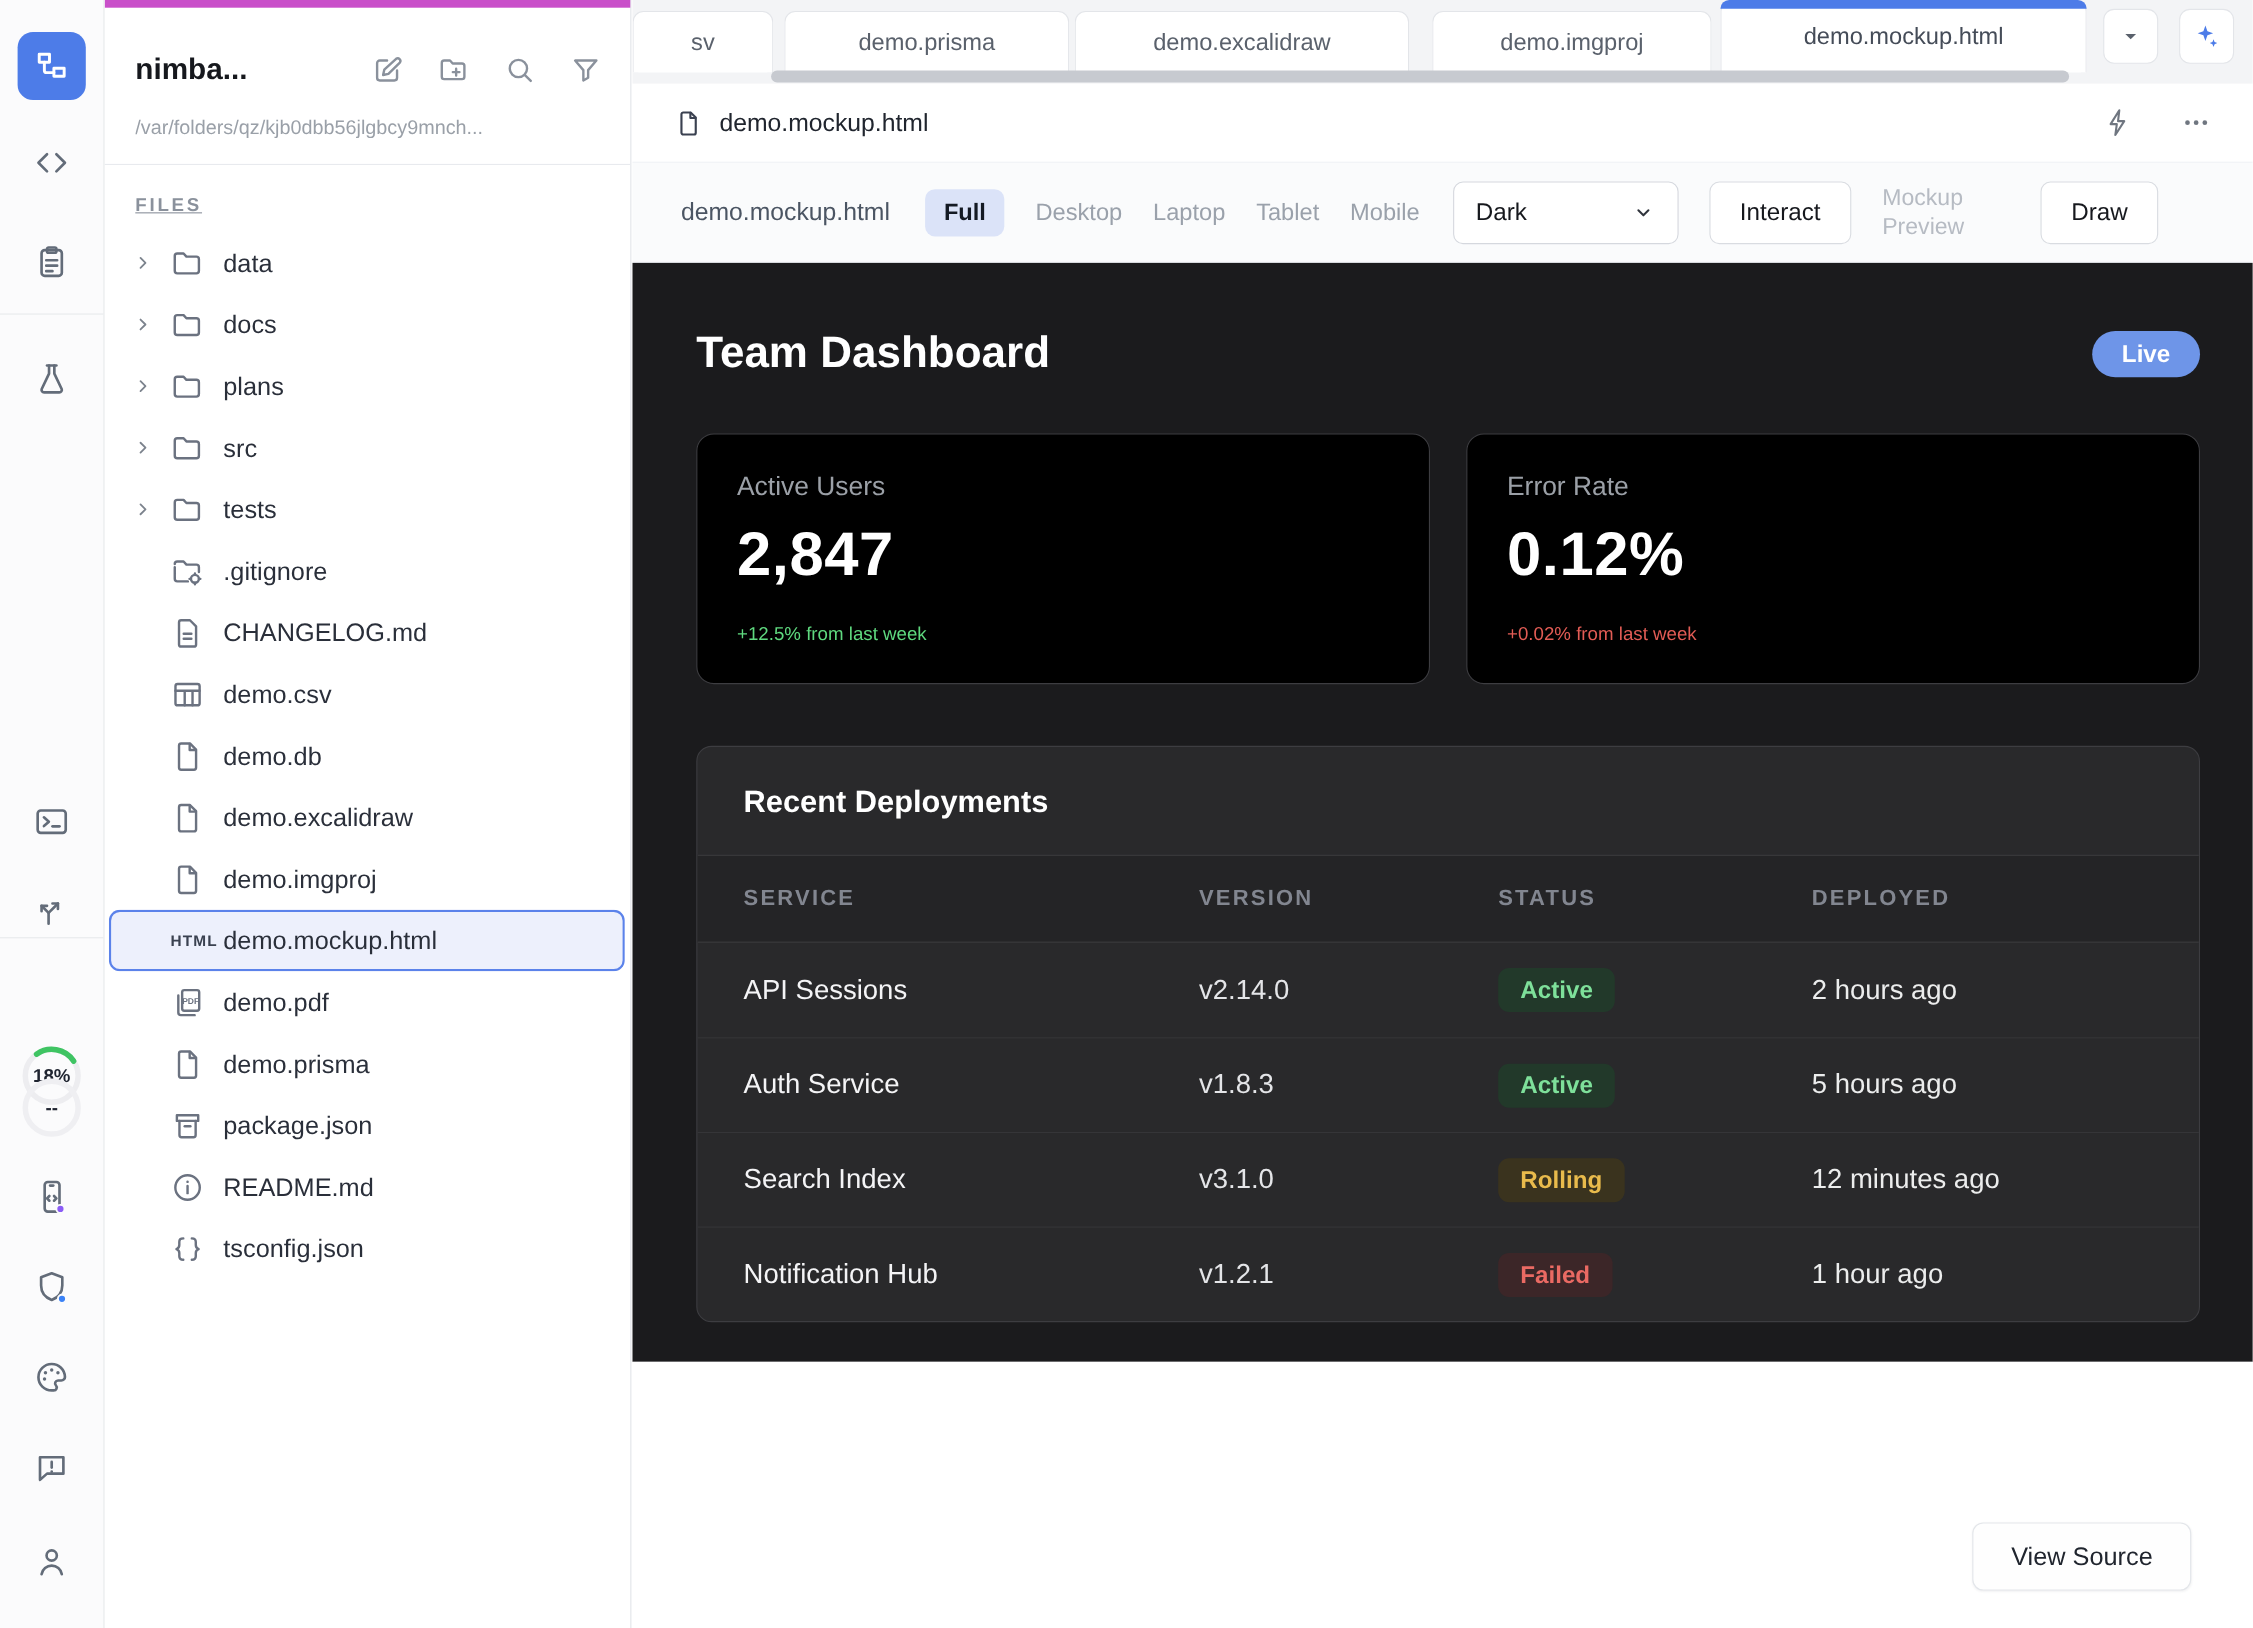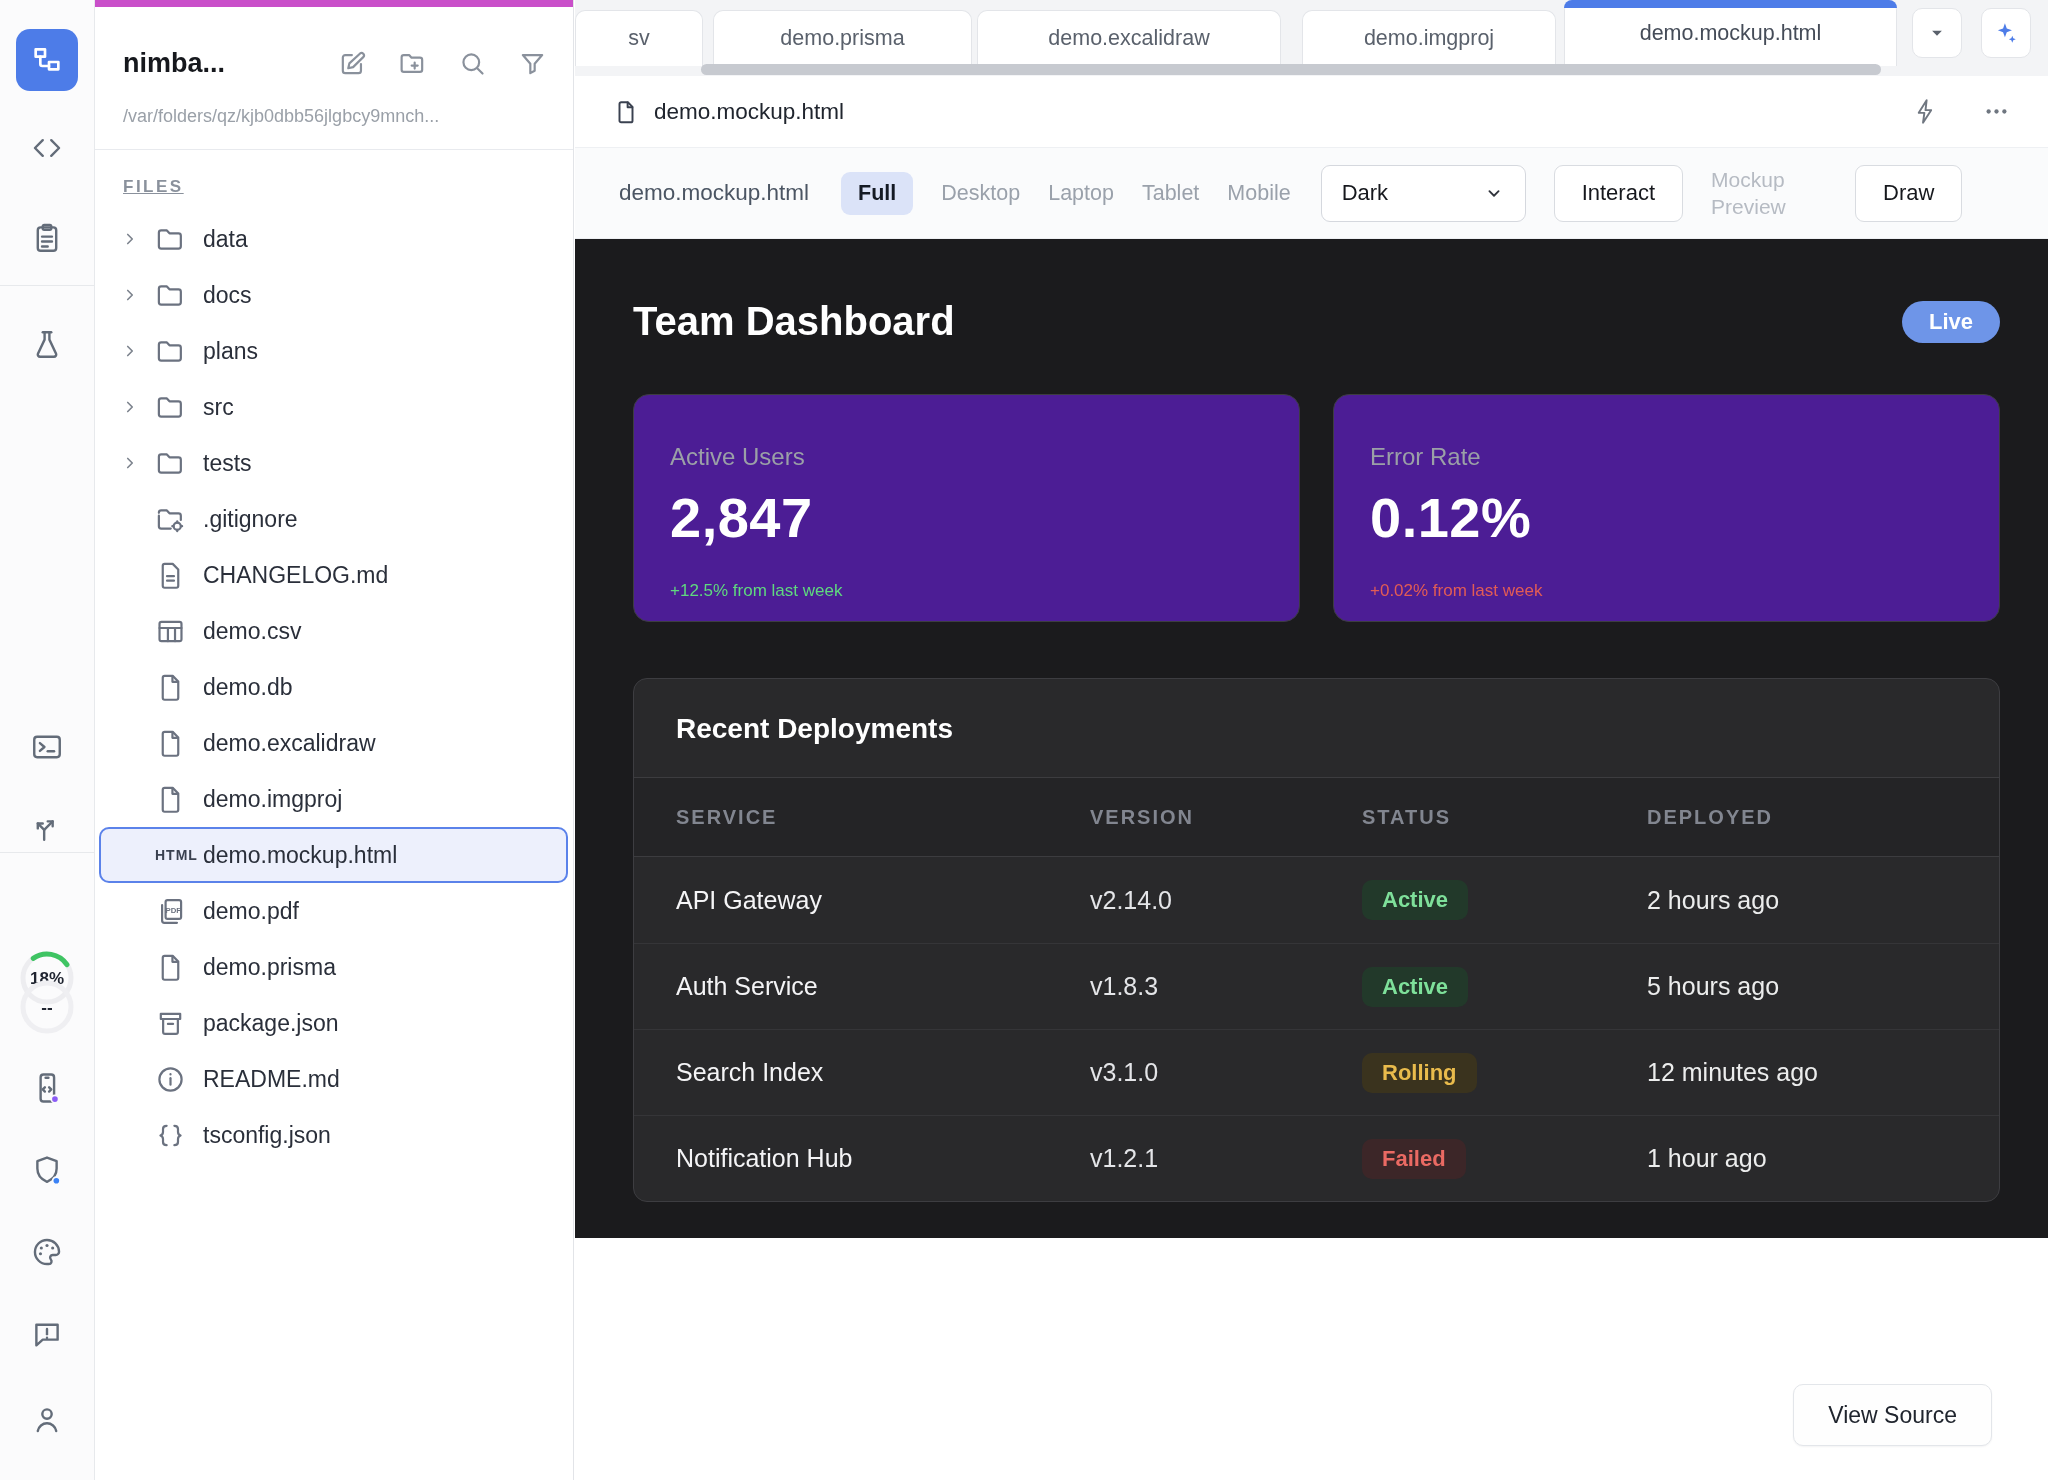--- a/index.html
+++ b/index.html
@@ -94,22 +94,22 @@
          display:flex; align-items:center; padding:0 27px; font-size:22px; color:#16181d; }
   .preview-note { font-size:21px; color:#b6bbc3; width:116px; line-height:1.3; }
 
   
   .preview { height:999px; background:#1b1b1d; padding:0 48px 0 58px; flex:none; overflow:hidden; }
   .dash-header { display:flex; align-items:center; margin-top:60px; }
   .dash-title { font-size:40px; font-weight:700; color:#ffffff; }
   .live-badge { margin-left:auto; background:#6e95e8; color:#ffffff; font-size:22px;
          font-weight:700; padding:8px 27px; border-radius:999px; }
   .stats { display:flex; gap:33px; margin-top:50px; }
-  .stat-card { flex:1; background:#4c1d95; border:1px solid #3d3d41; border-radius:16px;
-         padding:48px 36px; height:228px; }
+  .stat-card { flex:1; background:#000000; border:1px solid #3d3d41; border-radius:16px;
+         padding:34px 36px; height:228px; }
   .stat-label { font-size:24px; color:#9ba0a7; }
   .stat-value { font-size:56px; font-weight:700; color:#ffffff; margin-top:14px; letter-spacing:.5px; }
   .stat-delta { font-size:17px; margin-top:31px; }
   .pos { color:#5fd97f; } .neg { color:#e25c55; }
 
   .deploy { margin-top:56px; background:#29292b; border:1px solid #3d3d41;
          border-radius:14px; overflow:hidden; }
   .deploy-title { padding:34px 42px 32px 42px; font-size:28px; font-weight:700; color:#ffffff; }
   .deploy-cols { display:grid; grid-template-columns:414px 272px 285px 1fr;
          padding:0 42px; height:80px; align-items:center; background:#242426;
@@ -542,21 +542,21 @@
 
     <div class="deploy">
       <div class="deploy-title">Recent Deployments</div>
       <div class="deploy-cols">
         <span>SERVICE</span>
         <span>VERSION</span>
         <span>STATUS</span>
         <span>DEPLOYED</span>
       </div>
       <div class="deploy-row">
-        <span class="cell-service">API Gateway</span>
+        <span class="cell-service">API Sessions</span>
         <span class="cell-version">v2.14.0</span>
         <span class="badge active">Active</span>
         <span class="cell-deployed">2 hours ago</span>
       </div>
       <div class="deploy-row">
         <span class="cell-service">Auth Service</span>
         <span class="cell-version">v1.8.3</span>
         <span class="badge active">Active</span>
         <span class="cell-deployed">5 hours ago</span>
       </div>

